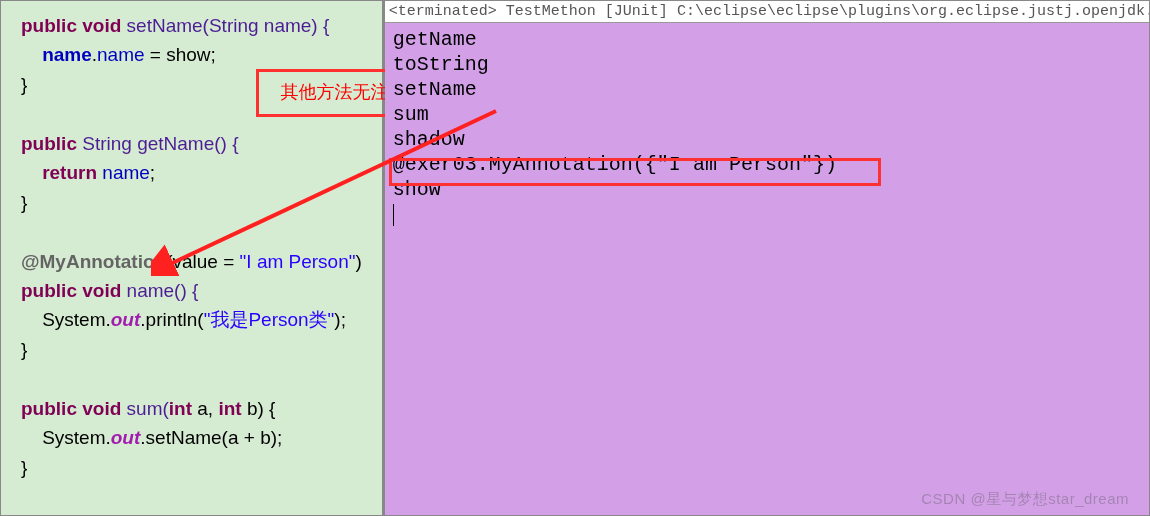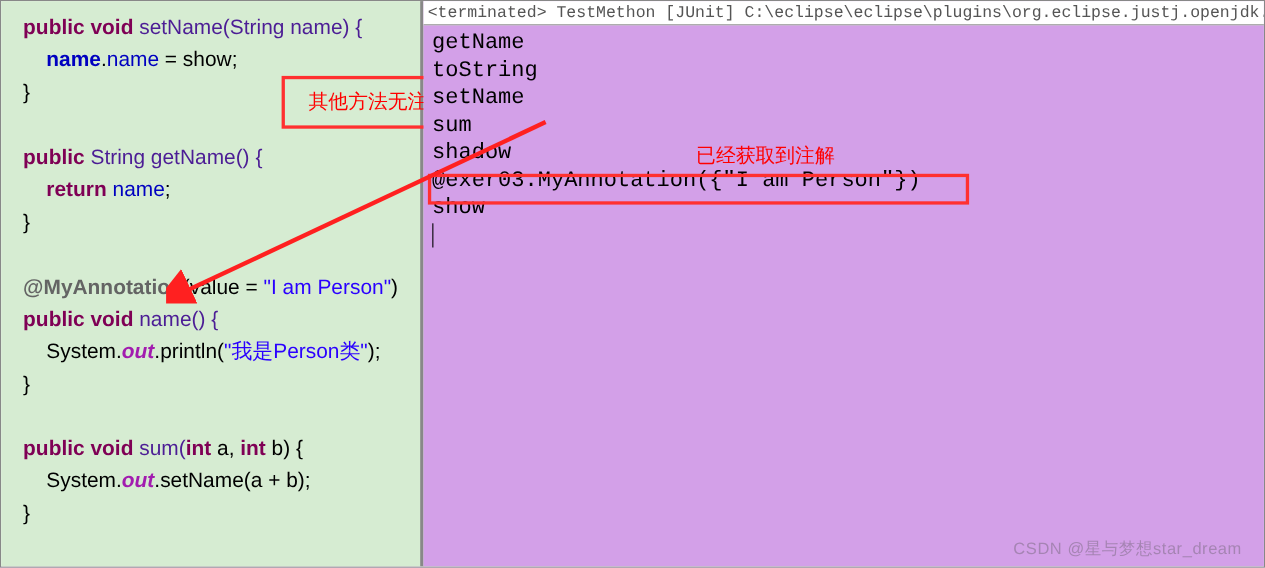--- a/index.html
+++ b/index.html
@@ -145,21 +145,20 @@
   <div class="console-out">
     <div class="console-line">getName</div>
     <div class="console-line">toString</div>
     <div class="console-line">setName</div>
     <div class="console-line">sum</div>
     <div class="console-line">shadow</div>
     <div class="console-line">@exer03.MyAnnotation({"I am Person"})</div>
     <div class="console-line">show</div>
     <div class="console-line"><span class="cursor-caret"></span></div>
   </div>
-  <div class="red-label2">已经获取到注解</div>
   <div class="red-box2"></div>
 </div>
 
 <svg class="arrow-svg" viewBox="0 0 360 170">
   <defs>
     <marker id="ah" markerWidth="12" markerHeight="12" refX="2" refY="5" orient="auto">
       <polygon points="0,0 10,5 0,10" fill="#ff2020"></polygon>
     </marker>
   </defs>
   <line x1="345" y1="5" x2="15" y2="160" stroke="#ff2020" stroke-width="4" marker-end="url(#ah)"></line>

